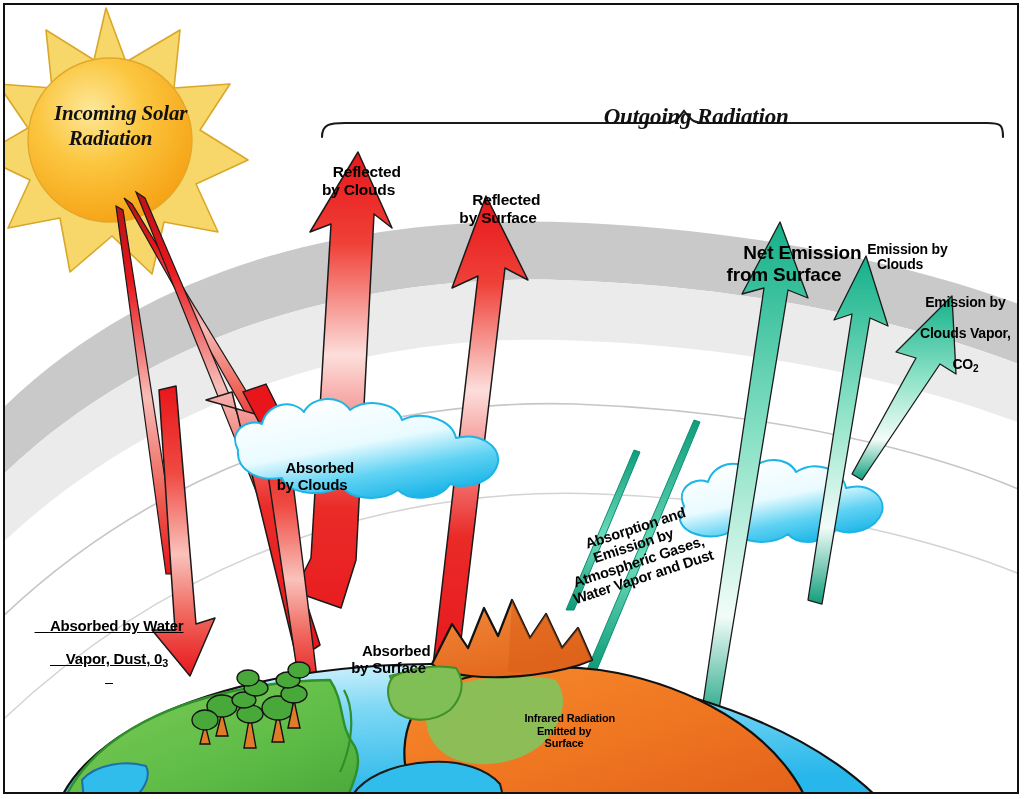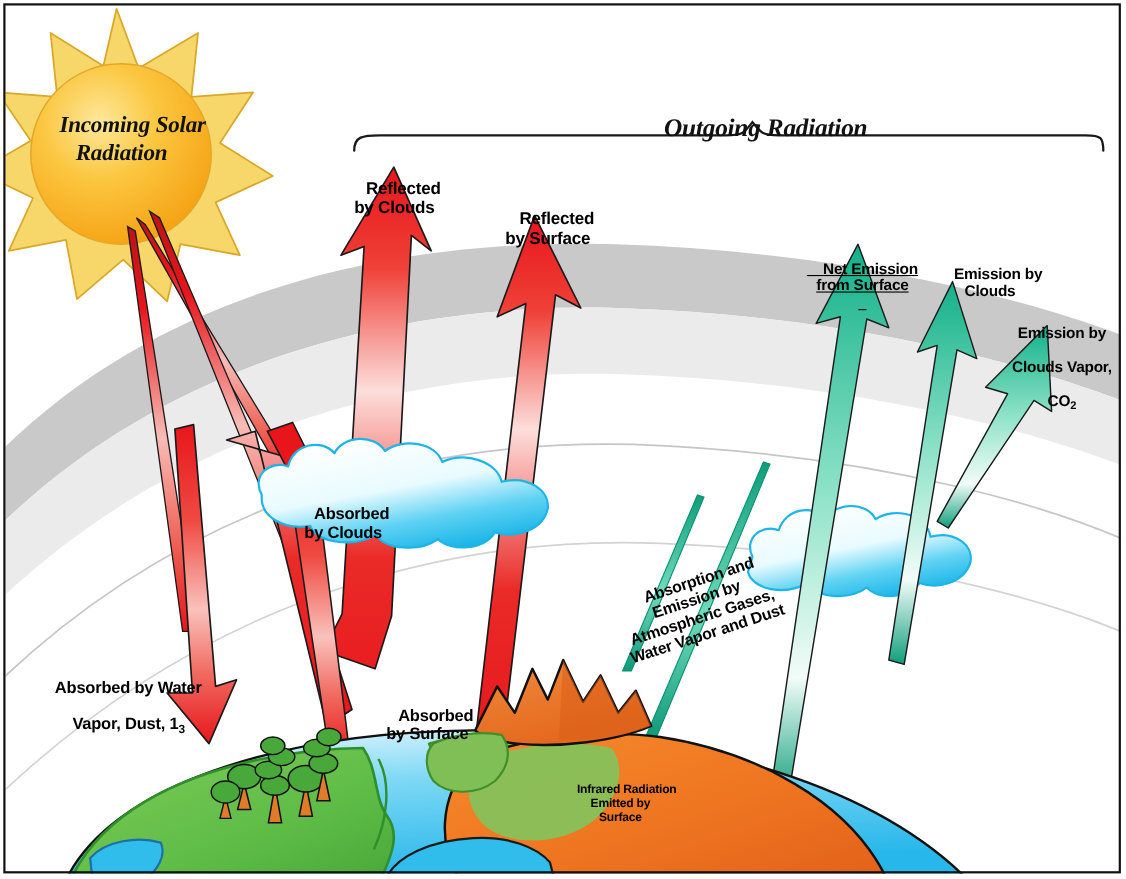--- a/index.html
+++ b/index.html
@@ -376,44 +376,44 @@
   <div class="lbl ctr" style="left:296px; top:146px; width:125px; font-size:15.5px;">
     <span>Reflected
 by Clouds</span>
   </div>
 
   <div class="lbl ctr" style="left:433px; top:174px; width:130px; font-size:15.5px;">
     <span>Reflected
 by Surface</span>
   </div>
 
-  <div class="lbl ctr" style="left:723px; top:221px; width:122px; font-size:14px;text-decoration:underline;">
+  <div class="lbl ctr" style="left:723px; top:221px; width:122px; font-size:19px;">
     <span>Net Emission
 from Surface</span>
   </div>
 
   <div class="lbl ctr" style="left:845px; top:226px; width:110px; font-size:14px;">
     <span>Emission by
 Clouds</span>
   </div>
 
   <div class="lbl ctr" style="left:898px; top:279px; width:120px; font-size:14px;">
     <span>Emission by</span><br>
     <span>Clouds Vapor,</span><br>
     <span>CO</span><sub>2</sub>
   </div>
 
   <div class="lbl ctr" style="left:252px; top:443px; width:120px; font-size:15px;">
     <span>Absorbed
 by Clouds</span>
   </div>
 
-  <div class="lbl ctr" style="left:16px; top:601px; width:186px; font-size:15px;">
+  <div class="lbl ctr" style="left:16px; top:601px; width:186px; font-size:15px;text-decoration:underline;">
     <span>Absorbed by Water</span><br>
-    <span>Vapor, Dust, 1</span><sub>3</sub>
+    <span>Vapor, Dust, 0</span><sub>3</sub>
   </div>
 
   <div class="lbl ctr" style="left:331px; top:626px; width:115px; font-size:15px;">
     <span>Absorbed
 by Surface</span>
   </div>
 
   <div class="lbl ctr" style="left:543px; top:505px; width:186px; font-size:14.5px;
               transform: rotate(-18deg); transform-origin: 50% 50%;">
     <span>Absorption and

